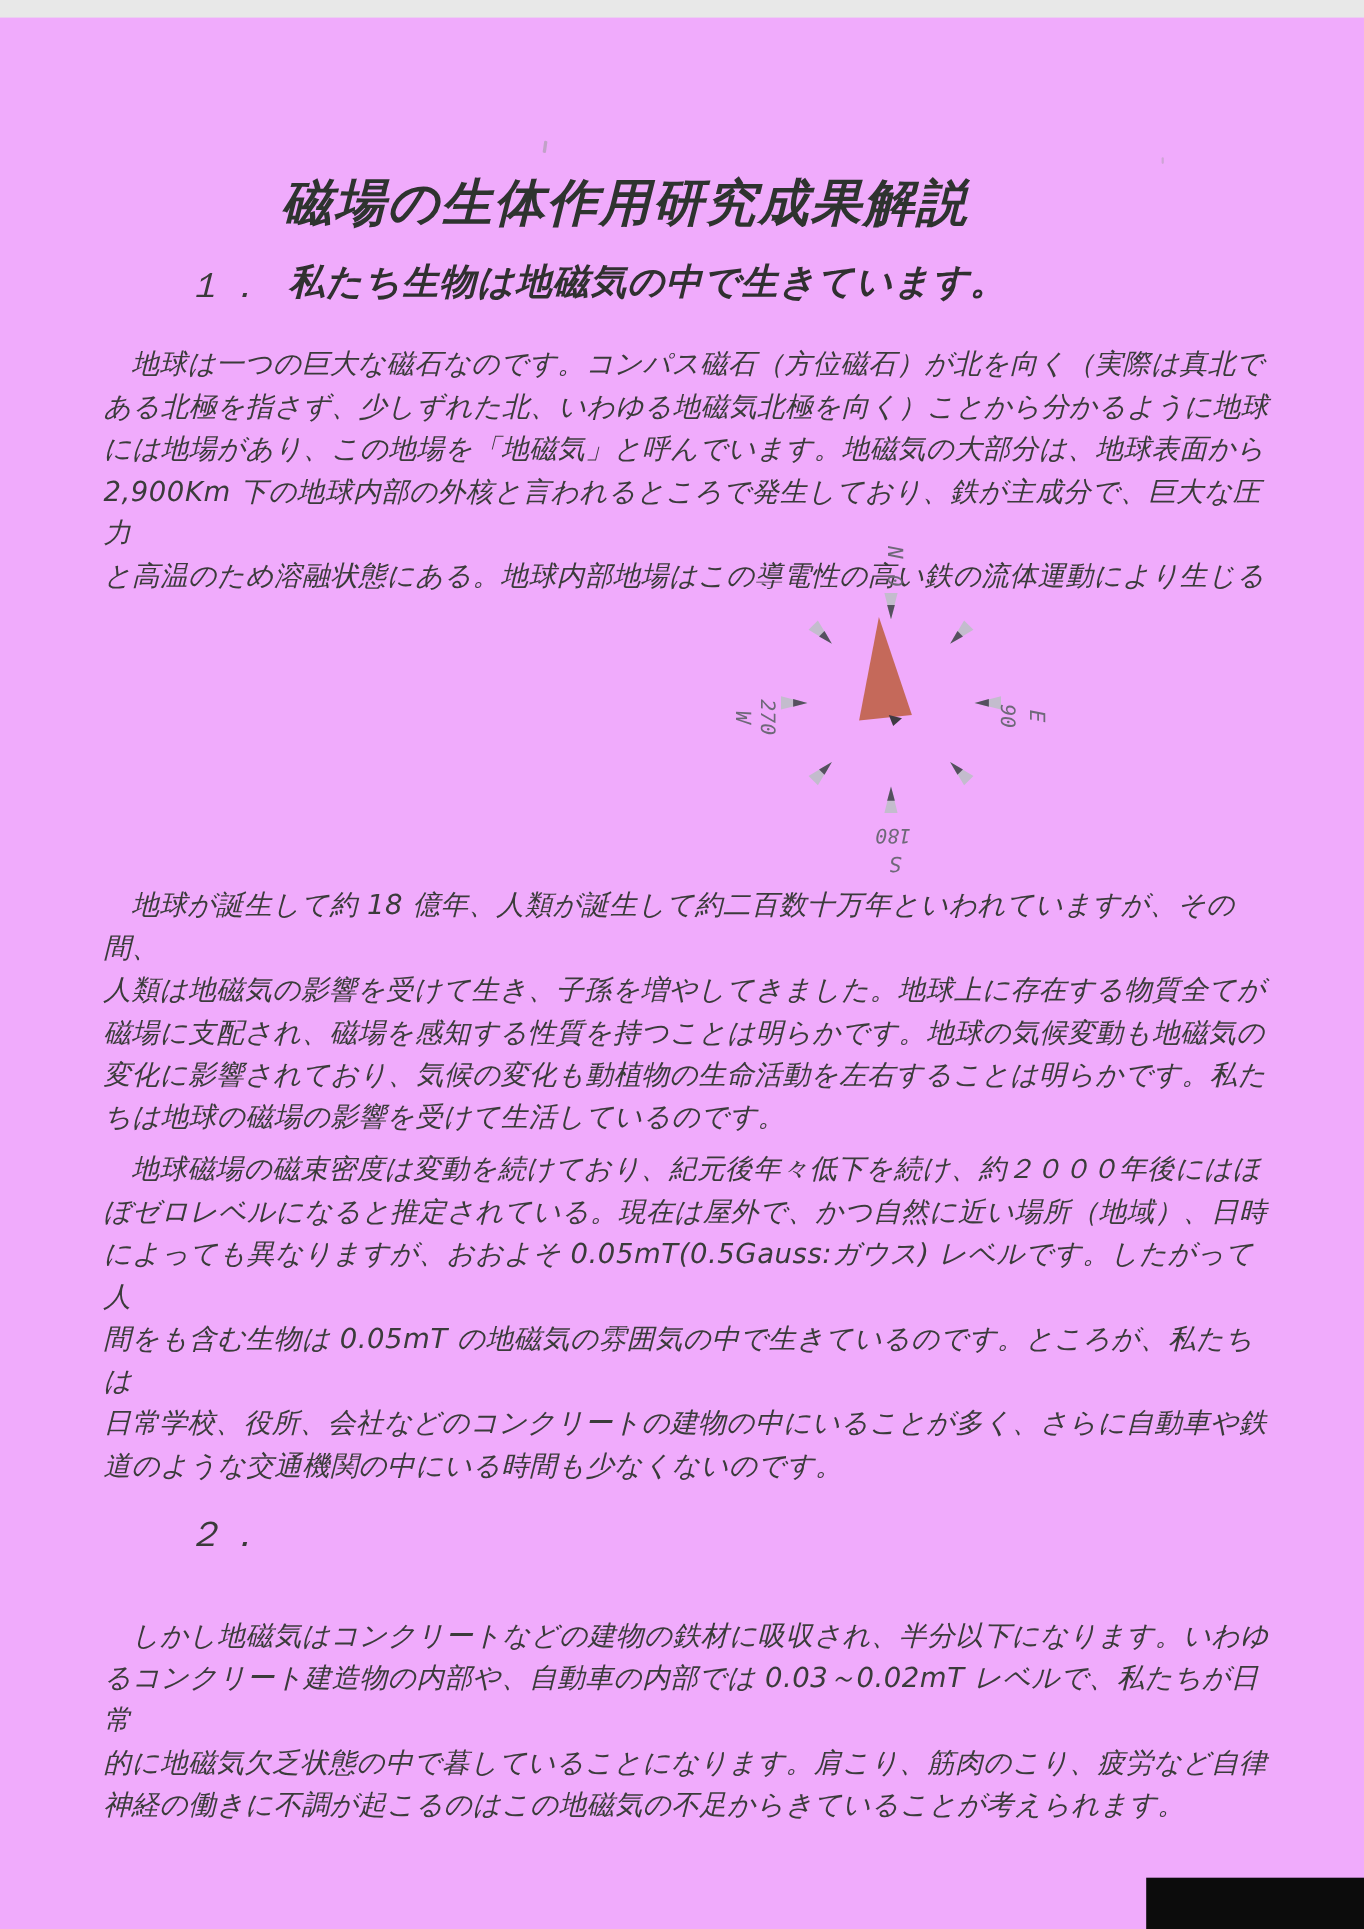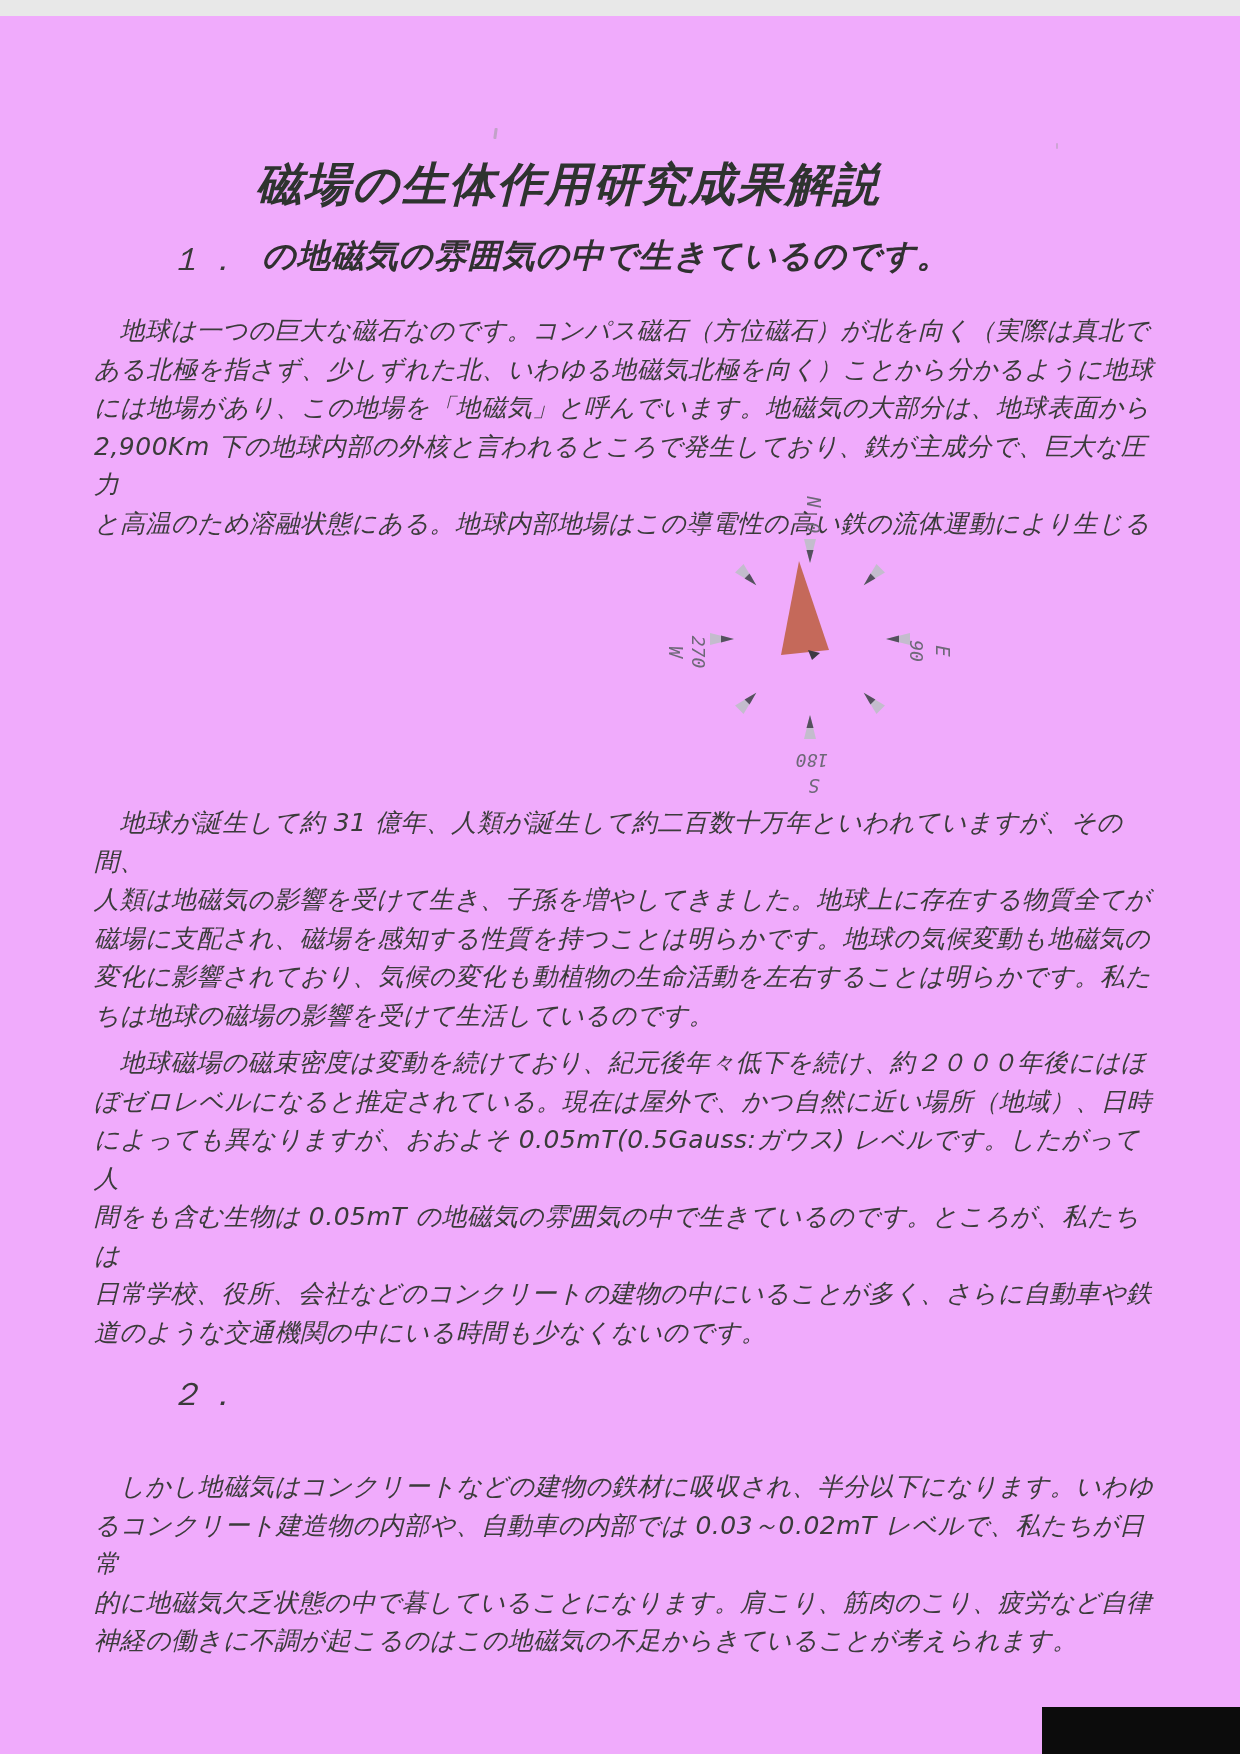--- a/index.html
+++ b/index.html
@@ -44,21 +44,21 @@
 <body>
 
 <div class="page">
 
   <div class="scan-mark" style="left:494px;top:112px;width:3px;height:11px;transform:rotate(8deg);opacity:.55;"></div>
   <div class="scan-mark" style="left:1056px;top:127px;width:2px;height:6px;opacity:.4;"></div>
 
   <div class="doc-title">磁場の生体作用研究成果解説</div>
 
   <div class="section-number" style="left:170px;top:222px;">１．</div>
-  <div class="section-title" style="left:262px;top:218px;">の地磁気の雰囲気の中で生きているのです。</div>
+  <div class="section-title" style="left:262px;top:218px;">私たち生物は地磁気の中で生きています。</div>
 
   <div class="body-para" style="top:296px;">　地球は一つの巨大な磁石なのです。コンパス磁石（方位磁石）が北を向く（実際は真北で
 ある北極を指さず、少しずれた北、いわゆる地磁気北極を向く）ことから分かるように地球
 には地場があり、この地場を「地磁気」と呼んでいます。地磁気の大部分は、地球表面から
 2,900Km 下の地球内部の外核と言われるところで発生しており、鉄が主成分で、巨大な圧力
 と高温のため溶融状態にある。地球内部地場はこの導電性の高い鉄の流体運動により生じる</div>
 
   <div class="compass">
     <svg viewBox="0 0 360 340" xmlns="http://www.w3.org/2000/svg">
 
@@ -106,21 +106,21 @@
 
       <text x="287" y="194" font-size="18" text-anchor="middle" transform="rotate(90 287 187)">90</text>
       <text x="313" y="194" font-size="19" text-anchor="middle" transform="rotate(90 313 187)">E</text>
 
       <text x="182" y="304" font-size="18" text-anchor="middle" transform="rotate(180 182 297)">180</text>
       <text x="184" y="329" font-size="19" text-anchor="middle" transform="rotate(180 184 322)">S</text>
     </svg>
   </div>
 
 
-  <div class="body-para" style="top:788px;">　地球が誕生して約 31 億年、人類が誕生して約二百数十万年といわれていますが、その間、
+  <div class="body-para" style="top:788px;">　地球が誕生して約 18 億年、人類が誕生して約二百数十万年といわれていますが、その間、
 人類は地磁気の影響を受けて生き、子孫を増やしてきました。地球上に存在する物質全てが
 磁場に支配され、磁場を感知する性質を持つことは明らかです。地球の気候変動も地磁気の
 変化に影響されており、気候の変化も動植物の生命活動を左右することは明らかです。私た
 ちは地球の磁場の影響を受けて生活しているのです。</div>
 
   <div class="body-para" style="top:1028px;">　地球磁場の磁束密度は変動を続けており、紀元後年々低下を続け、約２０００年後にはほ
 ぼゼロレベルになると推定されている。現在は屋外で、かつ自然に近い場所（地域）、日時
 によっても異なりますが、おおよそ 0.05mT(0.5Gauss:ガウス) レベルです。したがって人
 間をも含む生物は 0.05mT の地磁気の雰囲気の中で生きているのです。ところが、私たちは
 日常学校、役所、会社などのコンクリートの建物の中にいることが多く、さらに自動車や鉄

